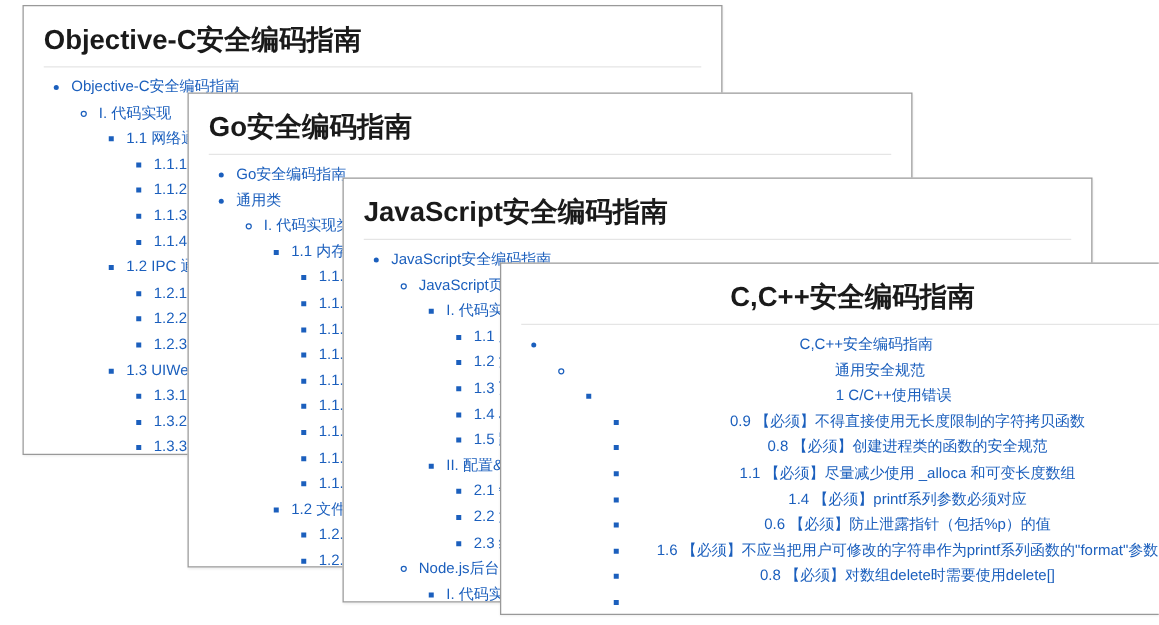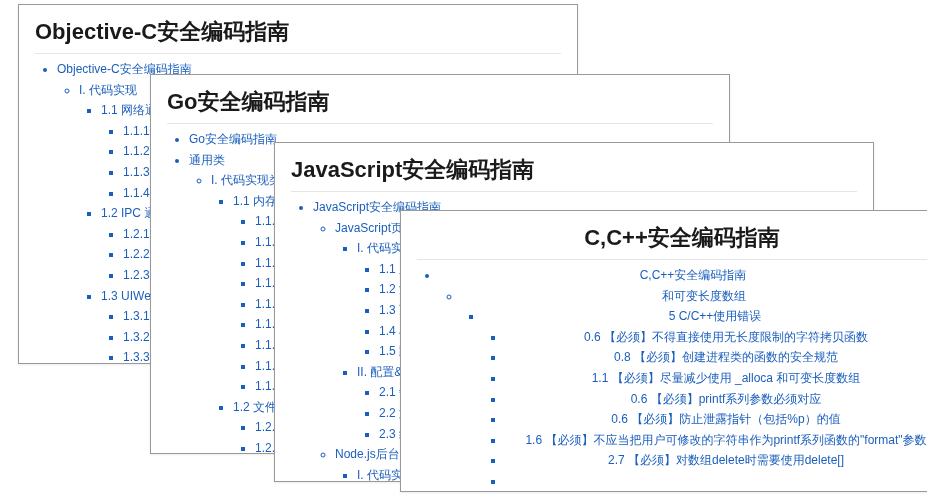--- a/index.html
+++ b/index.html
@@ -150,31 +150,31 @@
       </ul>
     </li>
   </ul>
 </div>
 
 <div id="p-cpp" class="page">
   <h1>C,C++安全编码指南</h1>
   <ul class="bullet-disc">
     <li class="link"><span>C,C++安全编码指南</span>
       <ul class="bullet-circle">
-        <li class="link"><span>和可变长度数组</span>
+        <li class="link"><span>通用安全规范</span>
           <ul class="bullet-square">
-            <li class="link"><span>5 C/C++使用错误</span>
+            <li class="link"><span>1 C/C++使用错误</span>
               <ul class="bullet-square">
-                  <li class="link"><span>0.6 【必须】不得直接使用无长度限制的字符拷贝函数</span></li>
+                  <li class="link"><span>0.9 【必须】不得直接使用无长度限制的字符拷贝函数</span></li>
                   <li class="link"><span>0.8 【必须】创建进程类的函数的安全规范</span></li>
                   <li class="link"><span>1.1 【必须】尽量减少使用 _alloca 和可变长度数组</span></li>
-                  <li class="link"><span>0.6 【必须】printf系列参数必须对应</span></li>
+                  <li class="link"><span>1.4 【必须】printf系列参数必须对应</span></li>
                   <li class="link"><span>0.6 【必须】防止泄露指针（包括%p）的值</span></li>
                   <li class="link"><span>1.6 【必须】不应当把用户可修改的字符串作为printf系列函数的"format"参数</span></li>
-                  <li class="link"><span>2.7 【必须】对数组delete时需要使用delete[]</span></li>
+                  <li class="link"><span>0.8 【必须】对数组delete时需要使用delete[]</span></li>
                   <li class="link"></li>
                 </ul>
             </li>
 
           </ul>
         </li>
       </ul>
     </li>
   </ul>
 </div>

